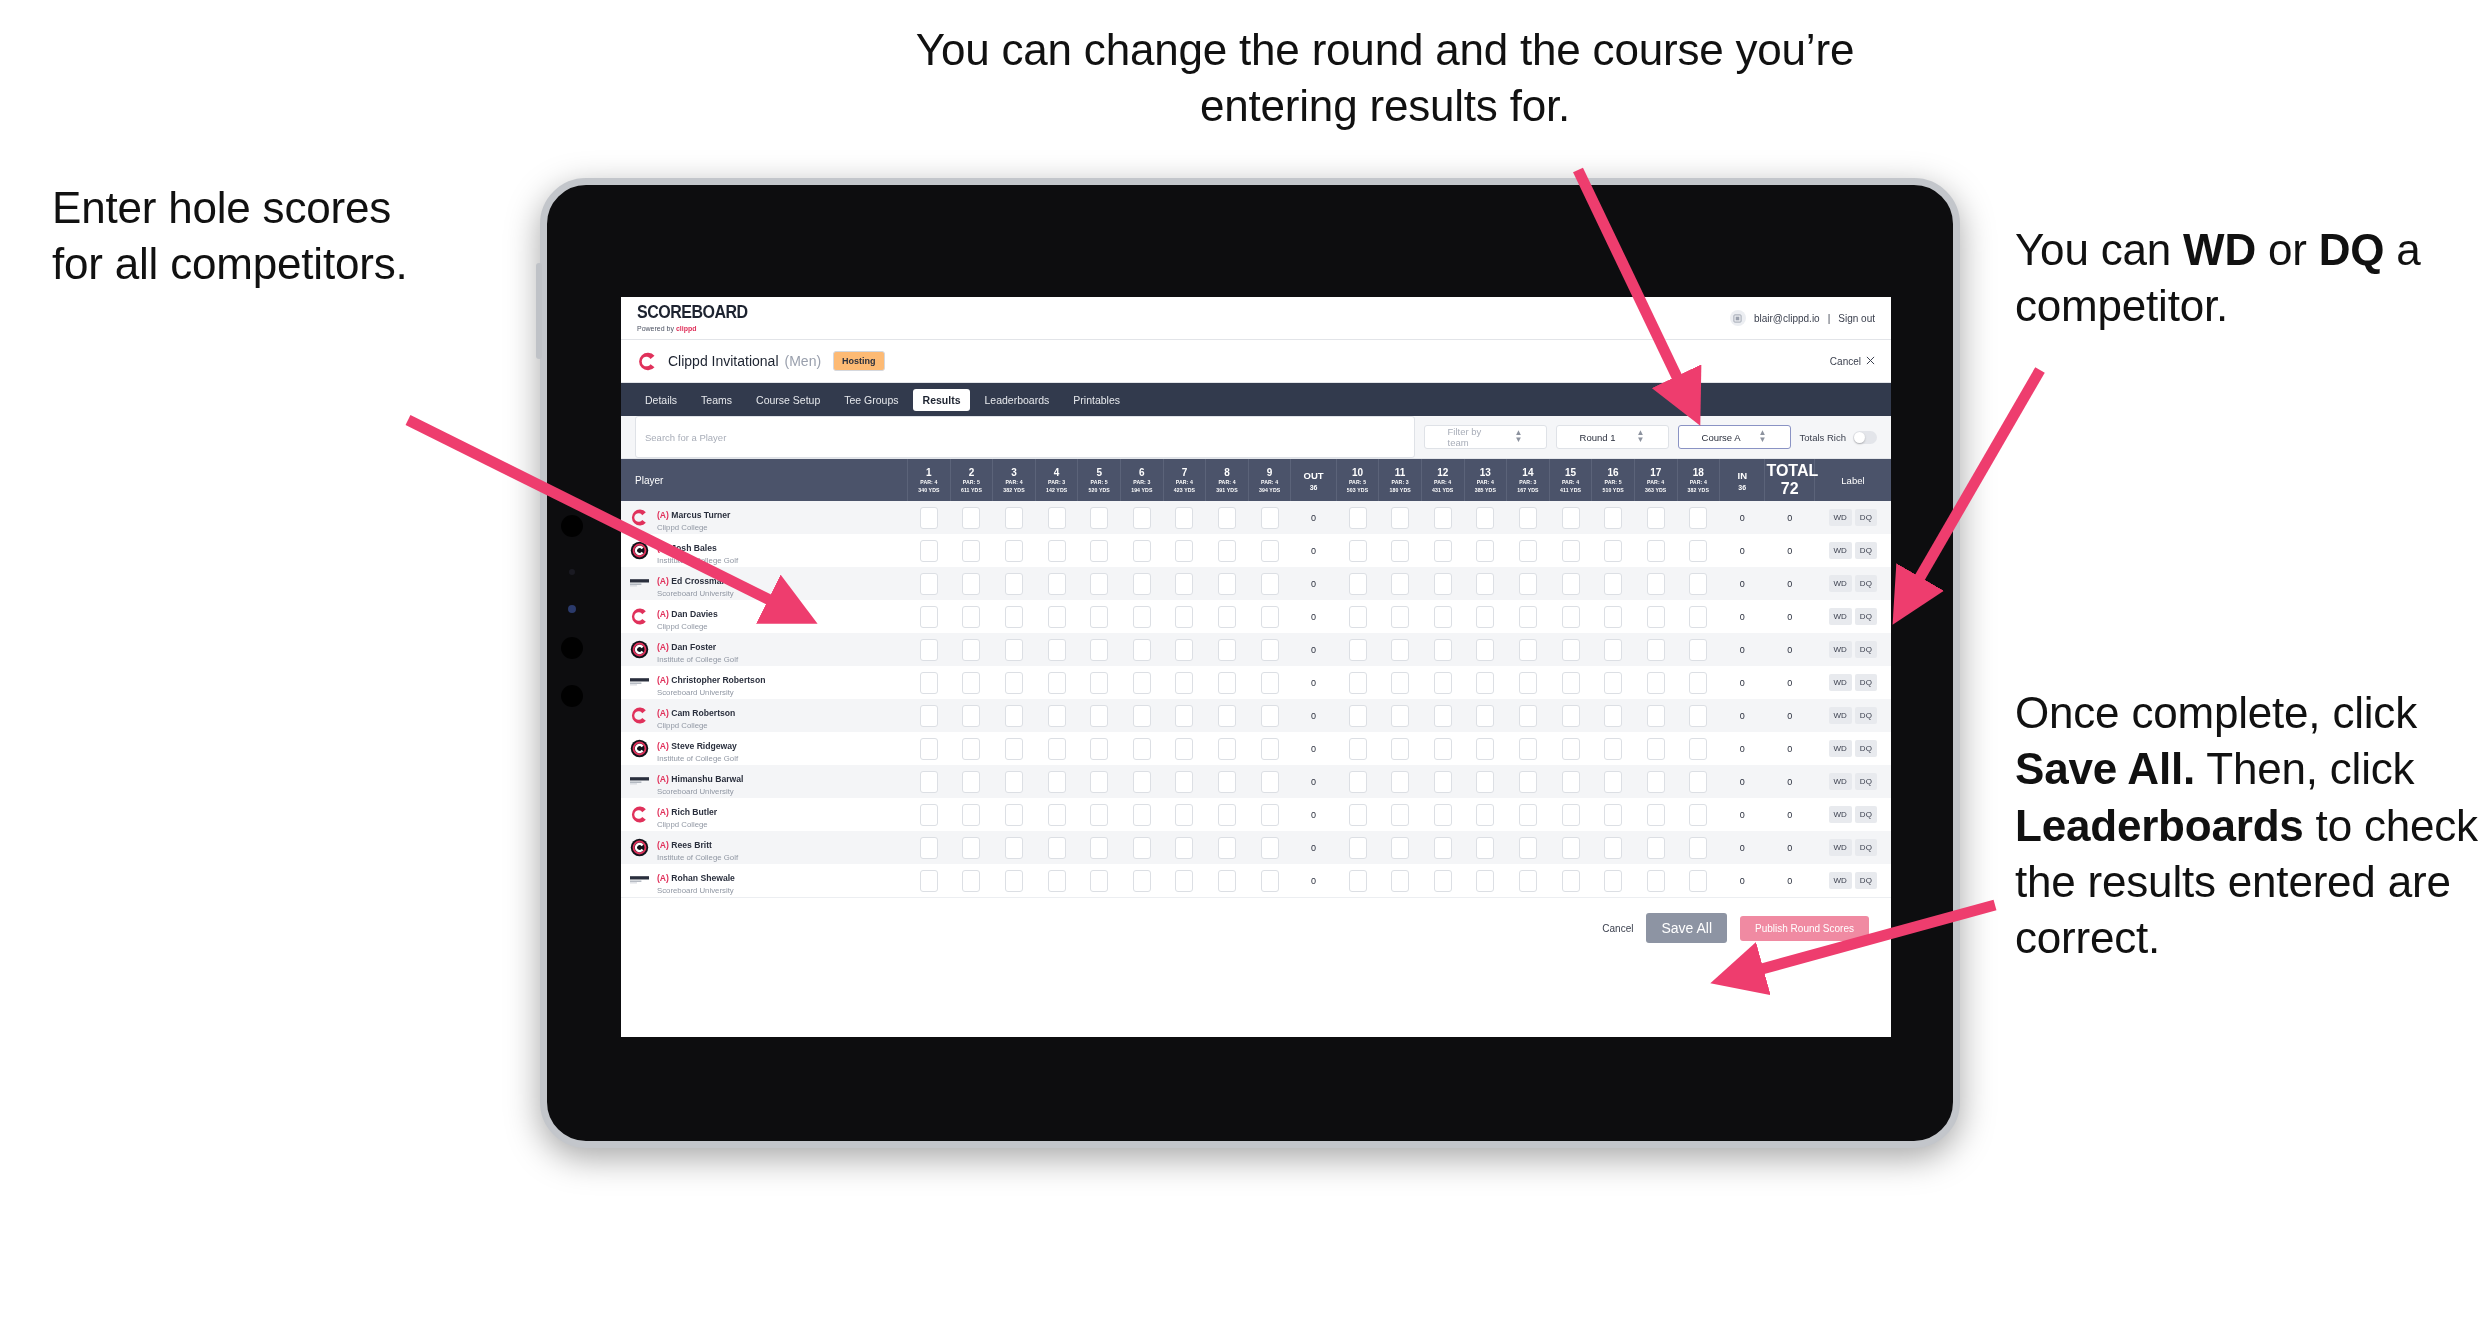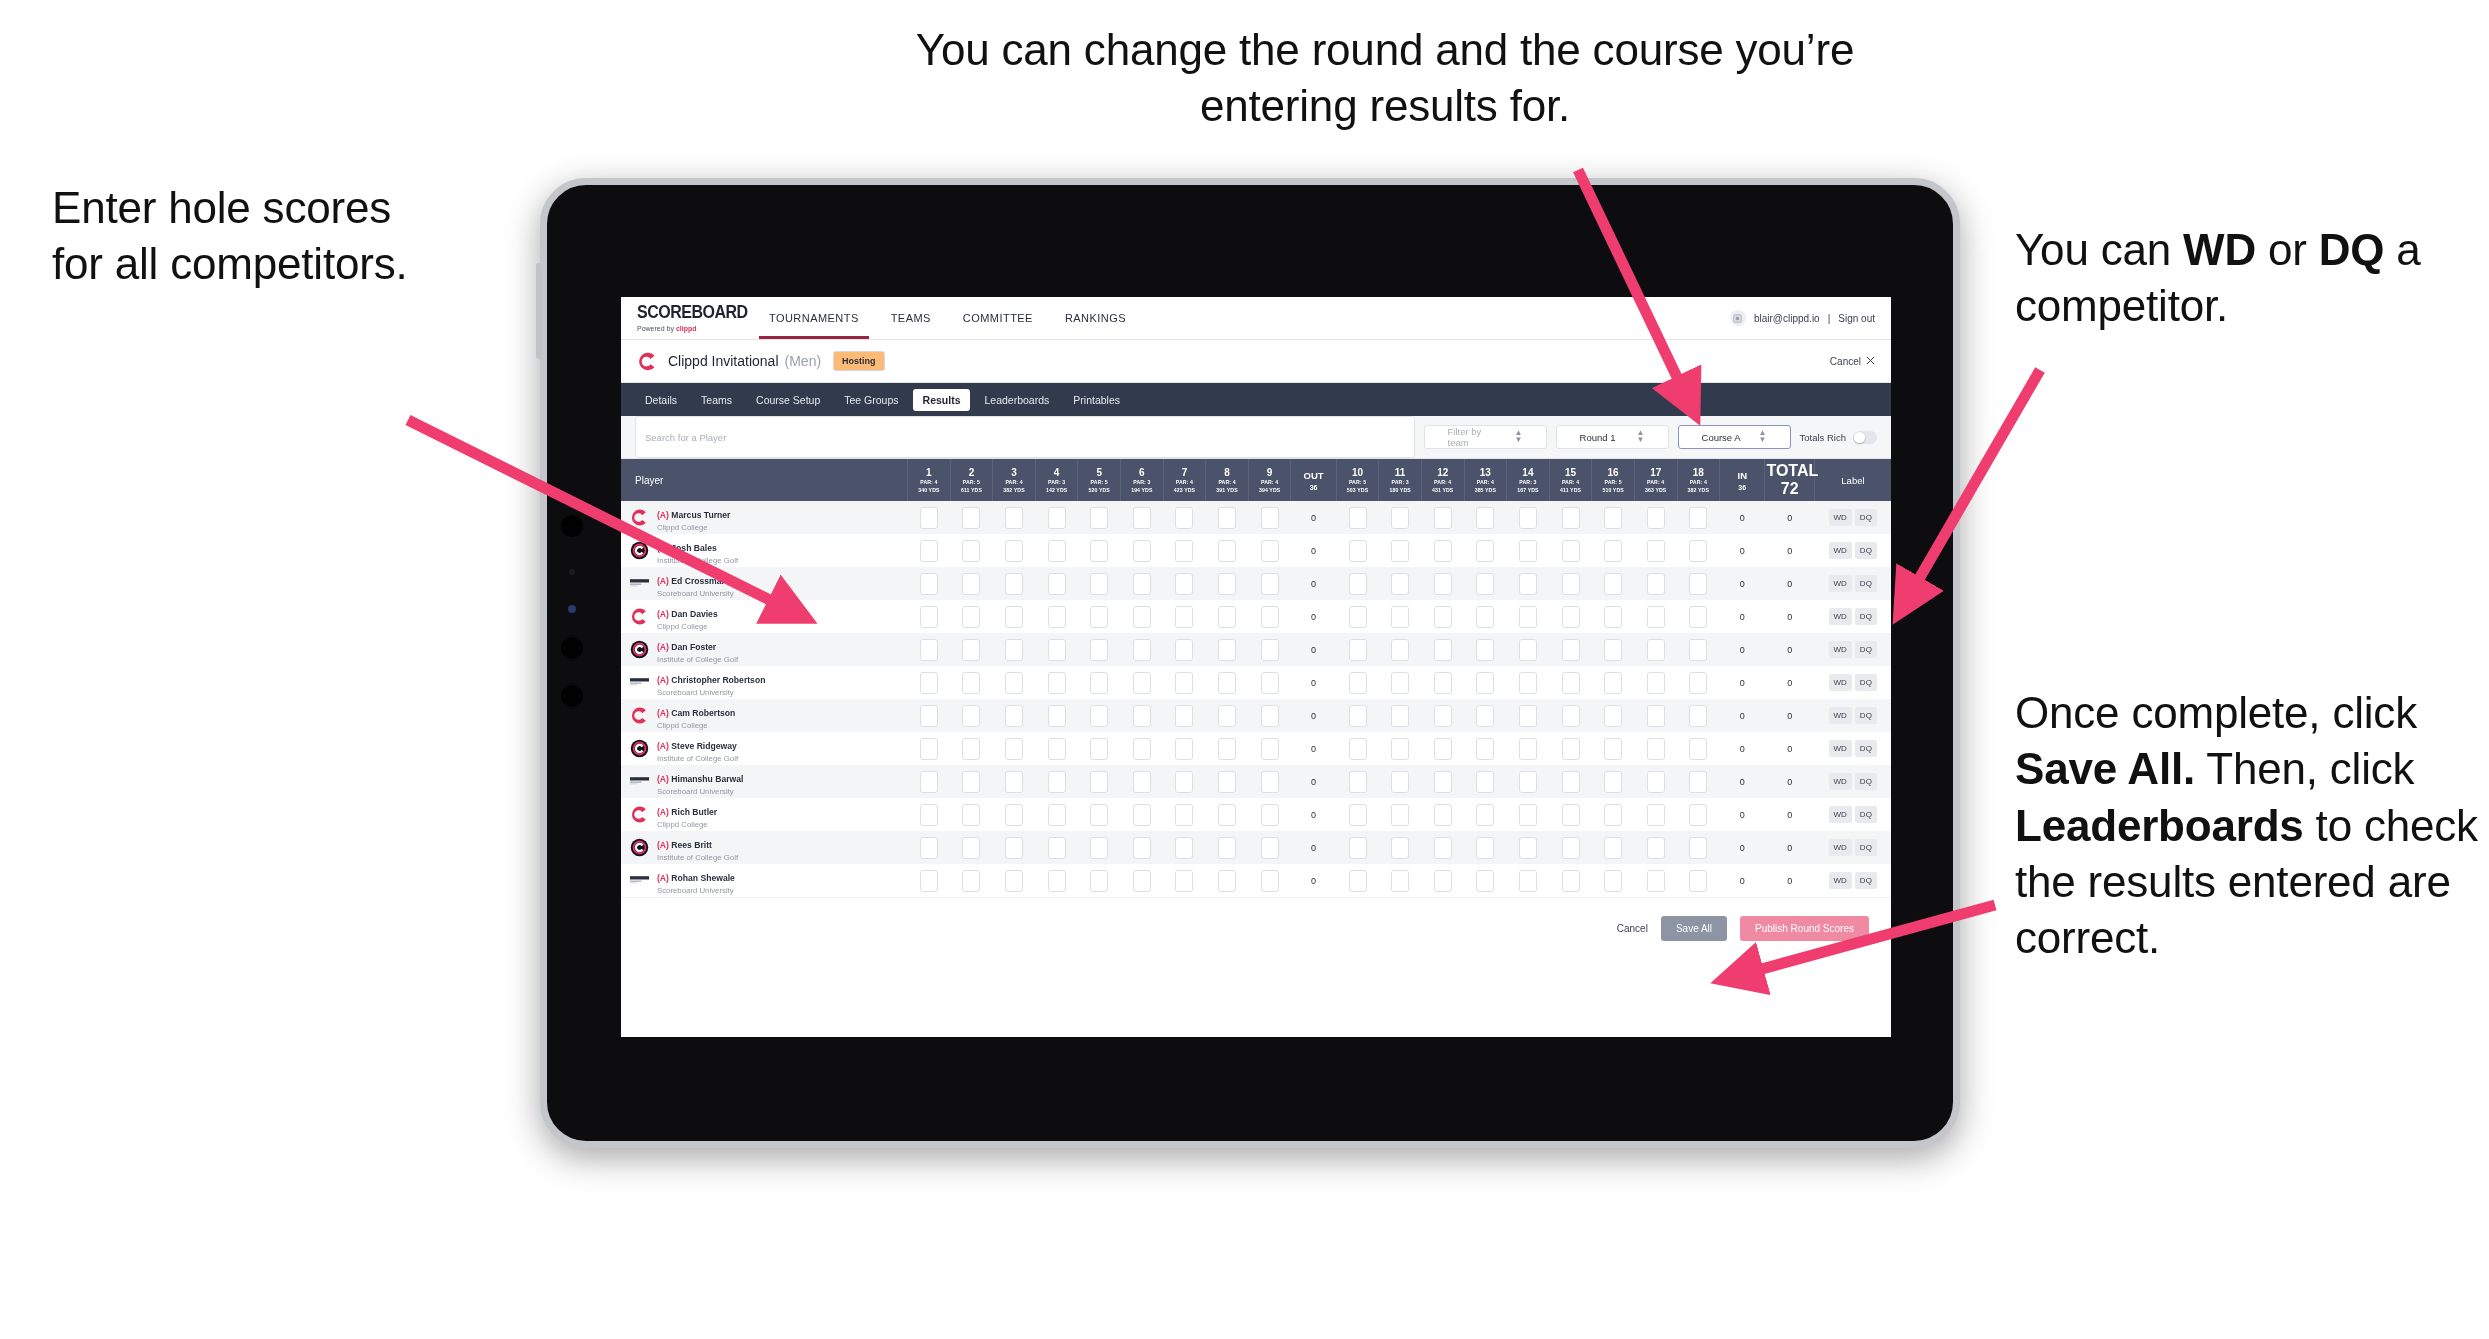--- a/index.html
+++ b/index.html
@@ -110,21 +110,21 @@
   .cellbox{width:16px;height:20px;margin:0 auto;background:#fff;border:1px solid #dcdfe4;border-radius:3px;}
   td.aggv{font-size:9px;color:#2a2f3d;}
   td.lab{padding:0;}
   .labwrap{display:flex;gap:3px;justify-content:center;}
   .wd,.dq{background:#e8eaee;color:#3a3f4d;font-size:8px;padding:4px 5px;border-radius:2px;}
 
   
   #tfoot{height:60px;background:#fff;border-top:1px solid #eceef1;display:flex;align-items:center;
     justify-content:flex-end;gap:13px;padding-right:22px;}
   .btn-cancel{font-size:10px;color:#3a3f4d;}
-  .btn-save{background:#8d94a3;color:#fff;font-size:10px;padding:7px 15px;border-radius:3px;}
+  .btn-save{background:#8d94a3;color:#fff;font-size:14px;padding:7px 15px;border-radius:3px;}
   .btn-pub{background:#f08aa2;color:#fff;font-size:10px;padding:7px 15px;border-radius:3px;}
 </style>
 </head>
 <body>
 
 <div class="anno" id="anno-top">You can change the round and the course you’re entering results for.</div>
 <div class="anno" id="anno-left">Enter hole scores for all competitors.</div>
 
 <div class="anno" id="anno-wd"><span>You can </span><b>WD</b><span> or </span><b>DQ</b><span> a competitor.</span></div>
 
@@ -137,26 +137,20 @@
   <div class="spk-blue" style="top:420px"></div>
   <div class="spk" style="top:452px"></div>
   <div class="spk" style="top:500px"></div>
 
   <div id="screen">
 
     <div id="topnav">
       <div id="logo">
         <div class="logo-word">SCOREBOARD</div>
         <div class="logo-sub"><span>Powered by </span><i>clippd</i></div>
-      </div>
-      <div class="navtabs">
-        <div class="navtab active">TOURNAMENTS</div>
-        <div class="navtab">TEAMS</div>
-        <div class="navtab">COMMITTEE</div>
-        <div class="navtab">RANKINGS</div>
       </div>
       <div id="nav-right">
         <div class="av">
           <svg width="9" height="9" viewBox="0 0 10 10">
               <rect x="1" y="1" width="8" height="8" rx="1" fill="none" stroke="#9aa0ad" stroke-width="1"></rect>
               <rect x="3" y="3" width="4" height="4" fill="#9aa0ad"></rect>
             </svg>
         </div>
         <span>blair@clippd.io</span>
         <span>|</span>

